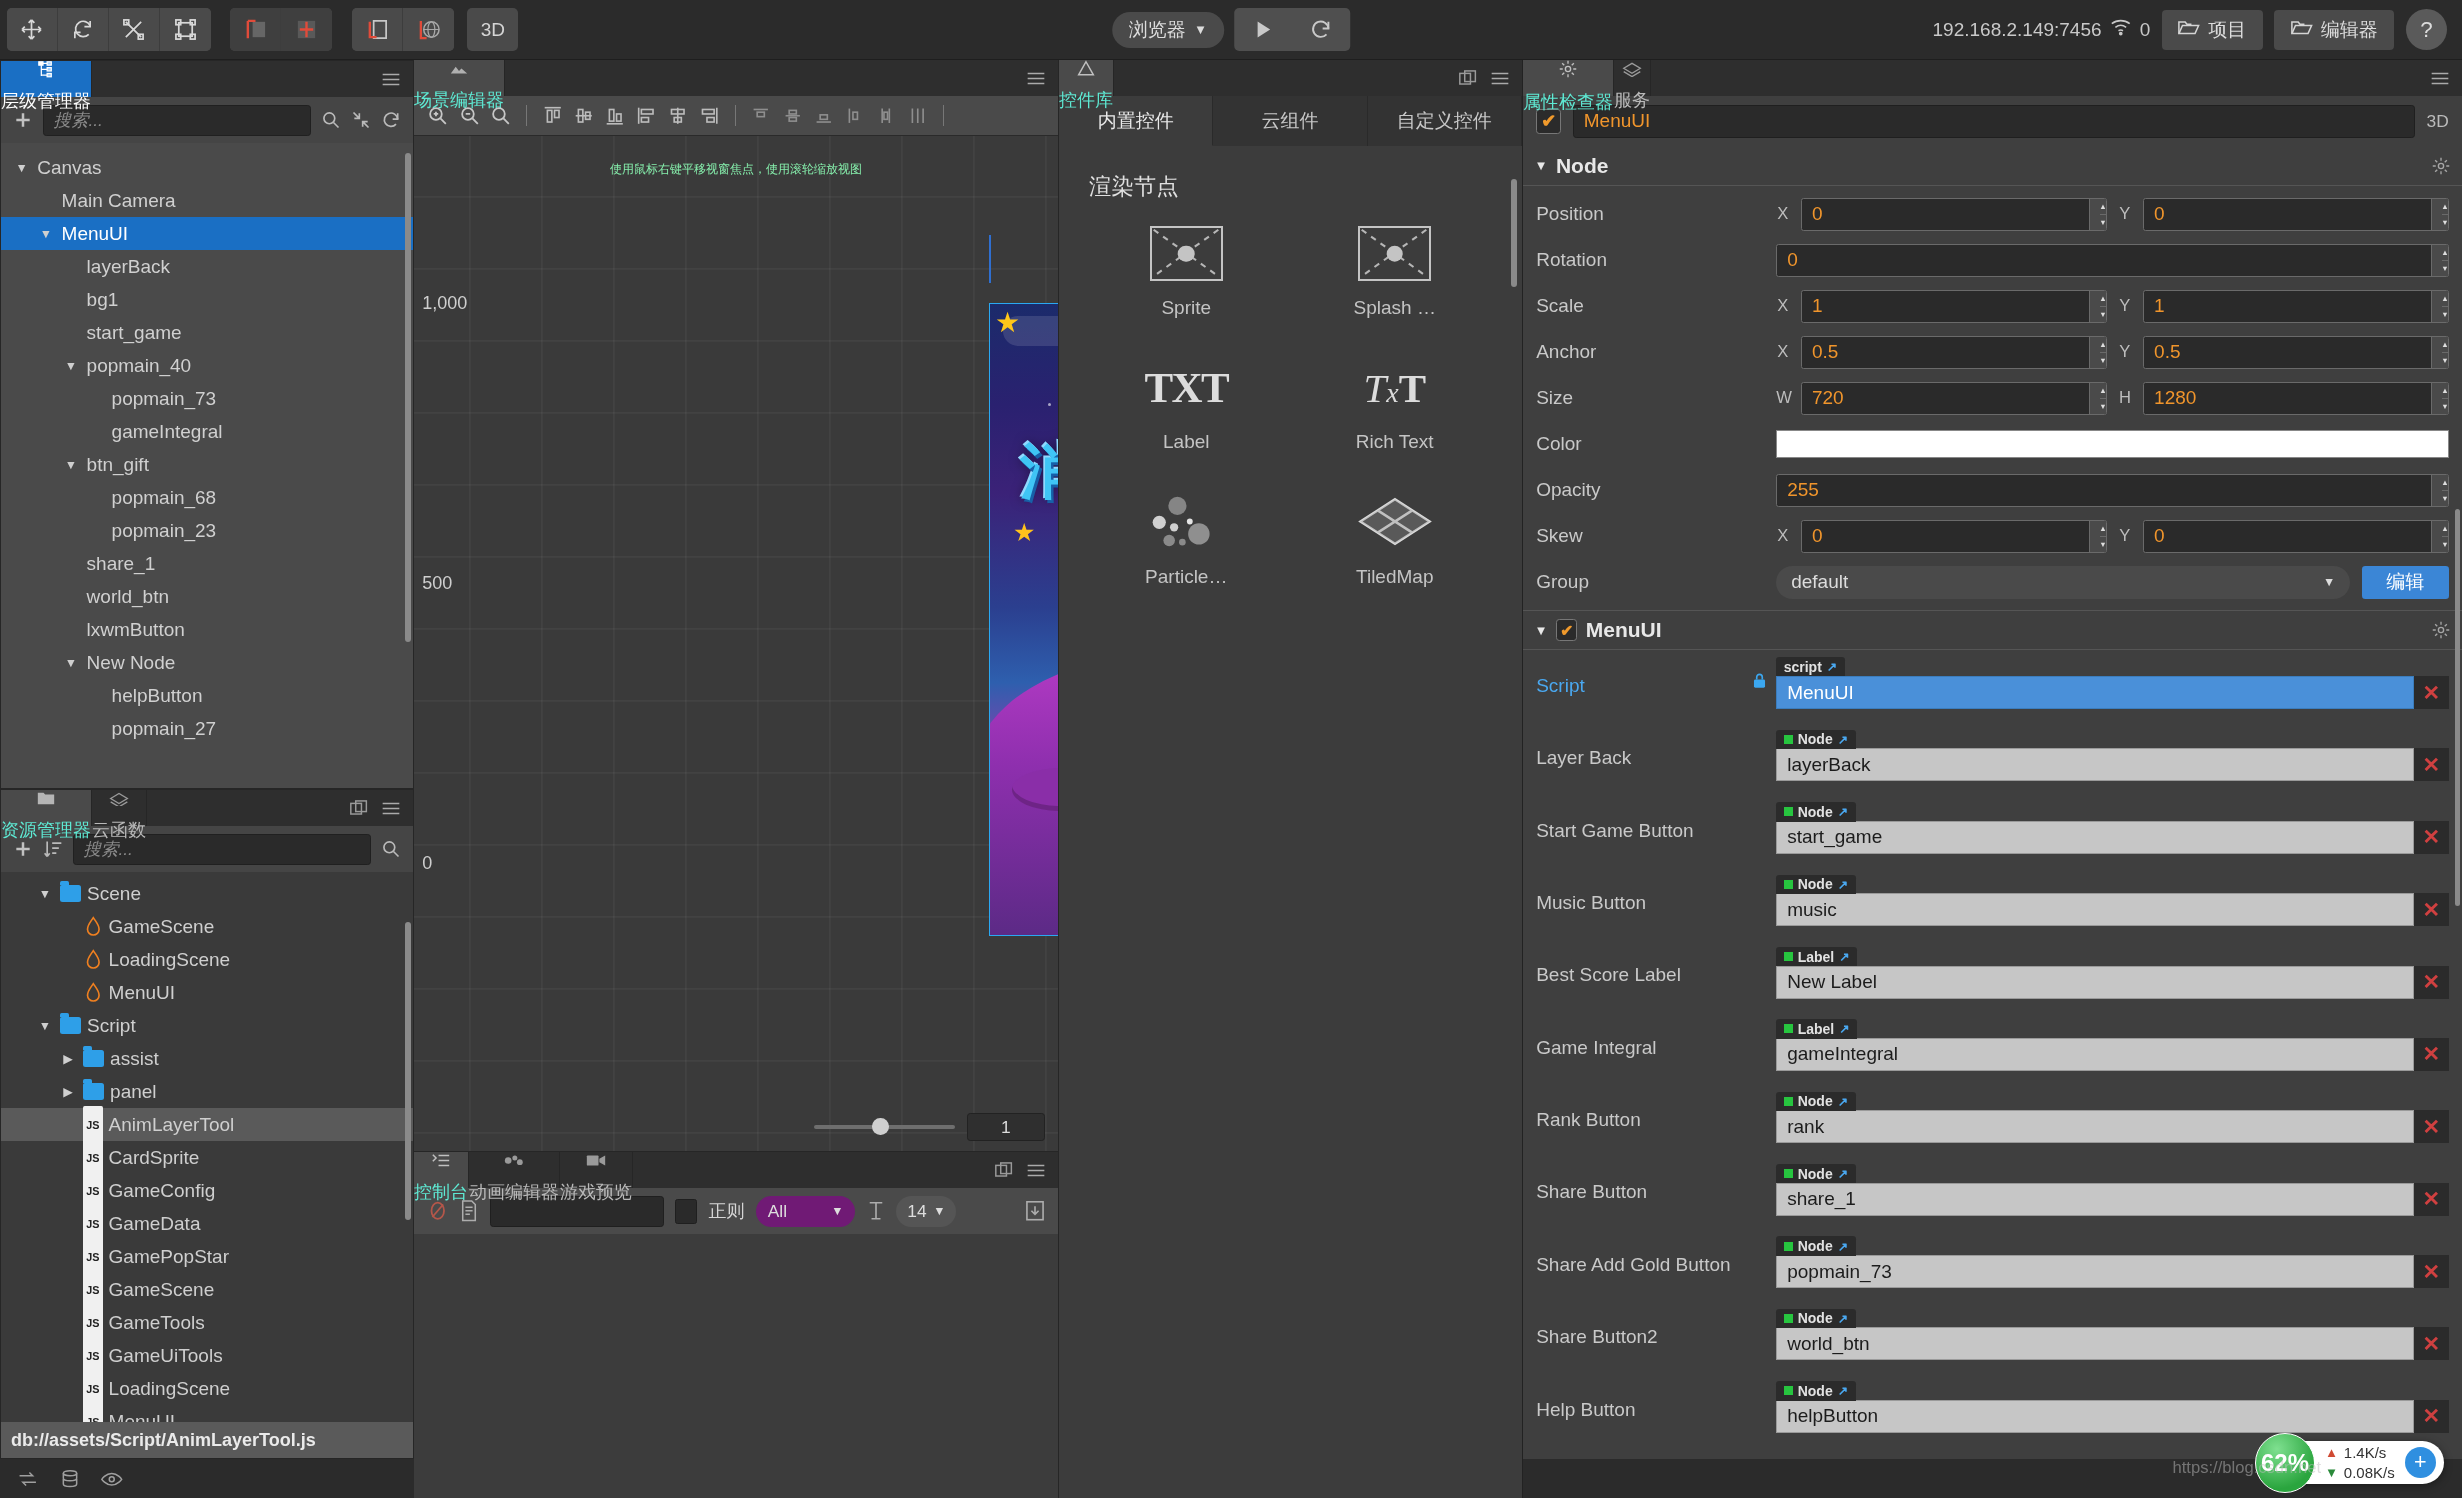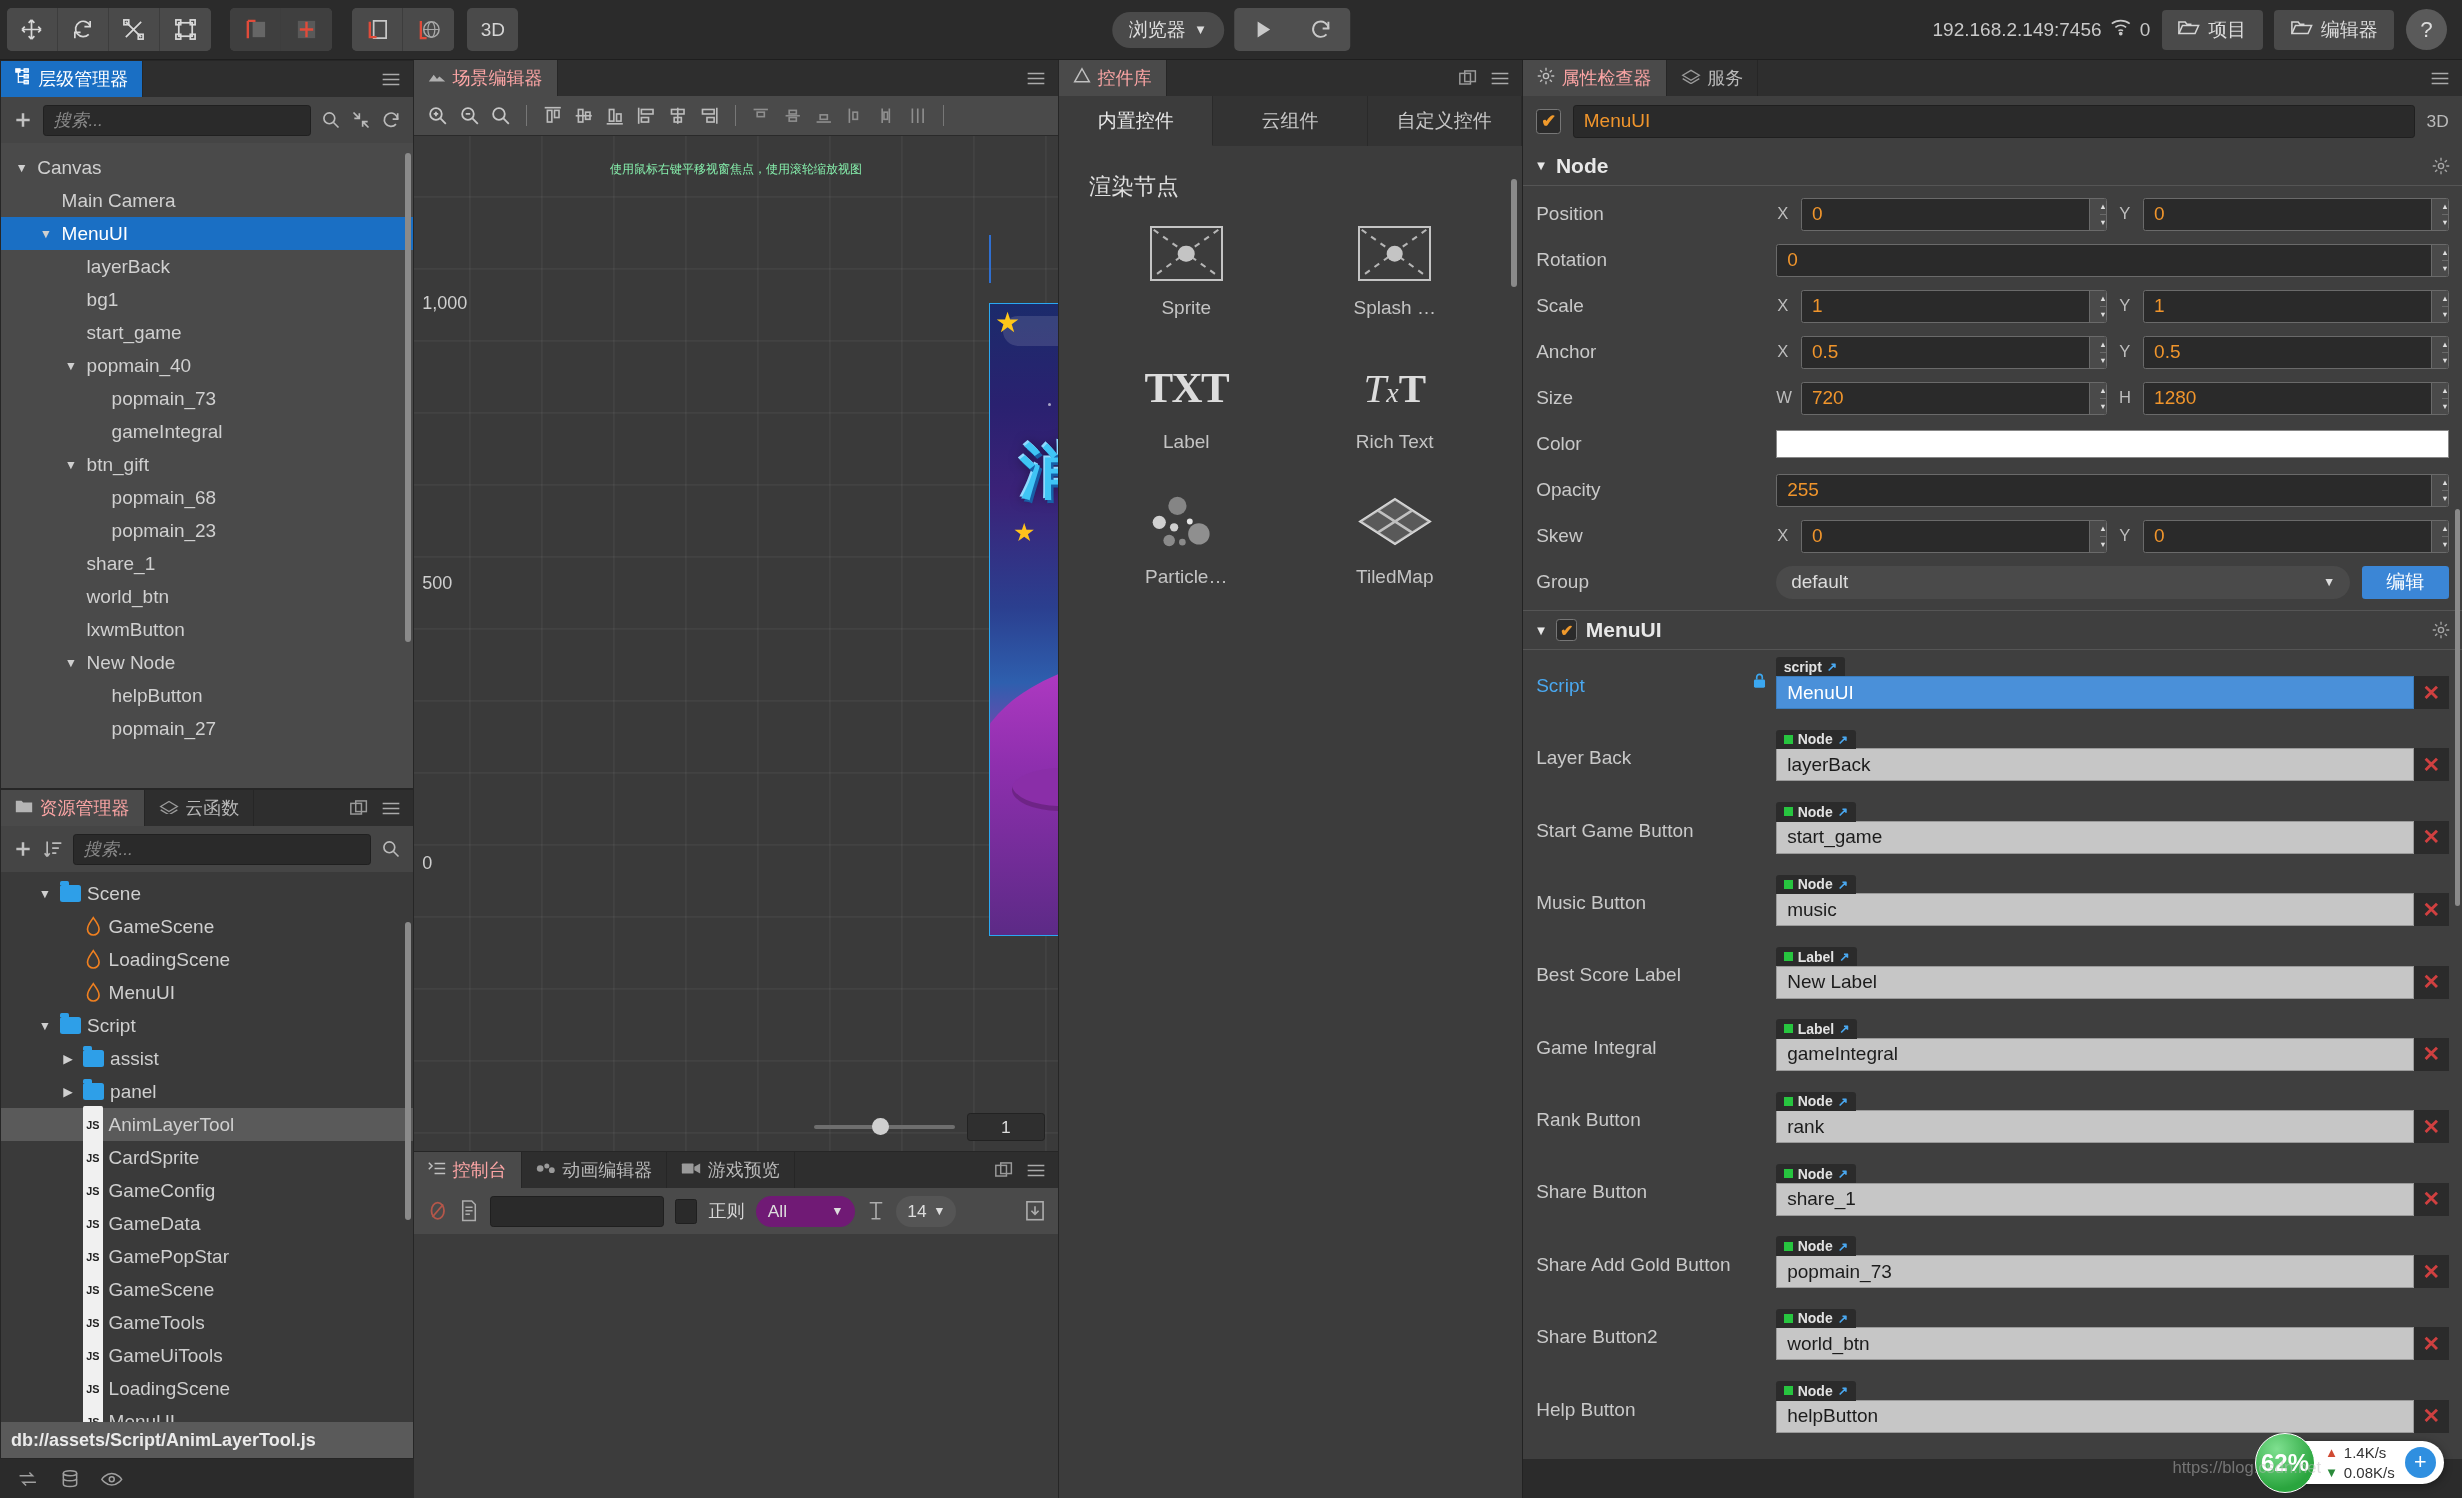--- a/index.html
+++ b/index.html
@@ -56,24 +56,24 @@
   .col-left { width:414px; display:flex; flex-direction:column; min-width:0; background:#3c3c3c; }
   .col-center { flex:1; display:flex; flex-direction:column; min-width:0; }
   .col-right { width:940px; display:flex; flex-direction:column; background:#3f3f3f; border-left:0.8px solid #222; }
 
   
   .panel { display:flex; flex-direction:column; min-height:0; background:#3c3c3c; border:0.8px solid #262626; }
   .panel-tabs {
     height:36px; background:#2e2e2e; display:flex; align-items:stretch; position:relative; flex:0 0 36px;
   }
   .ptab {
-    display:flex; align-items:center; gap:6.6px; padding:0 14px; font-size:18px; color:#b9b9b9;
-    background:#2e2e2e; cursor:pointer; border-right:0.8px solid #262626;
-  }
-  .ptab.active { background:#4a4a4a; color:#fca5a5; }
+    display:flex; align-items:center; gap:6.6px; padding:0 0; font-size:18px; color:#b9b9b9;
+    background:#2e2e2e; cursor:pointer; border-right:0.8px solid #262626;flex-direction:column;
+  }
+  .ptab.active { background:#4a4a4a; color:#5eead4; }
   .ptab.active-blue { background:#1a6fc4; color:#ffffff; }
   .ptab-icons { margin-left:auto; display:flex; align-items:center; gap:13.2px; padding-right:11.6px; }
   .ico-btn { cursor:pointer; opacity:.8; display:flex; align-items:center; }
 
   
   .srow { height:46px; display:flex; align-items:center; gap:10px; padding:0 11.6px; background:#454545; flex:0 0 46px; }
   .sinput {
     flex:1; height:31px; background:#2a2a2a; border:0.8px solid #202020; border-radius:3.3px;
     color:#e0e0e0; font-size:17.4px; padding:0 10px; font-style:italic;
   }

